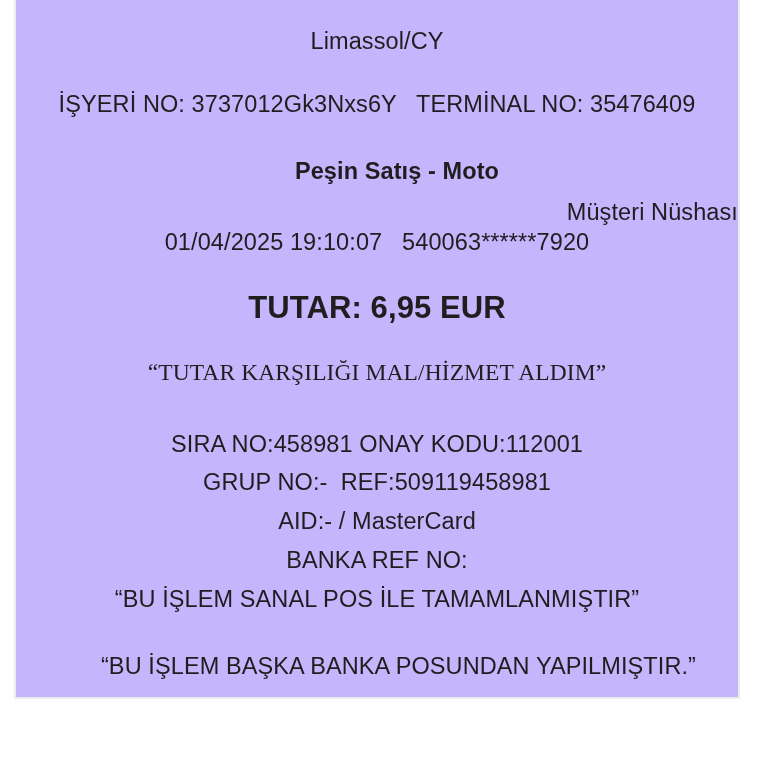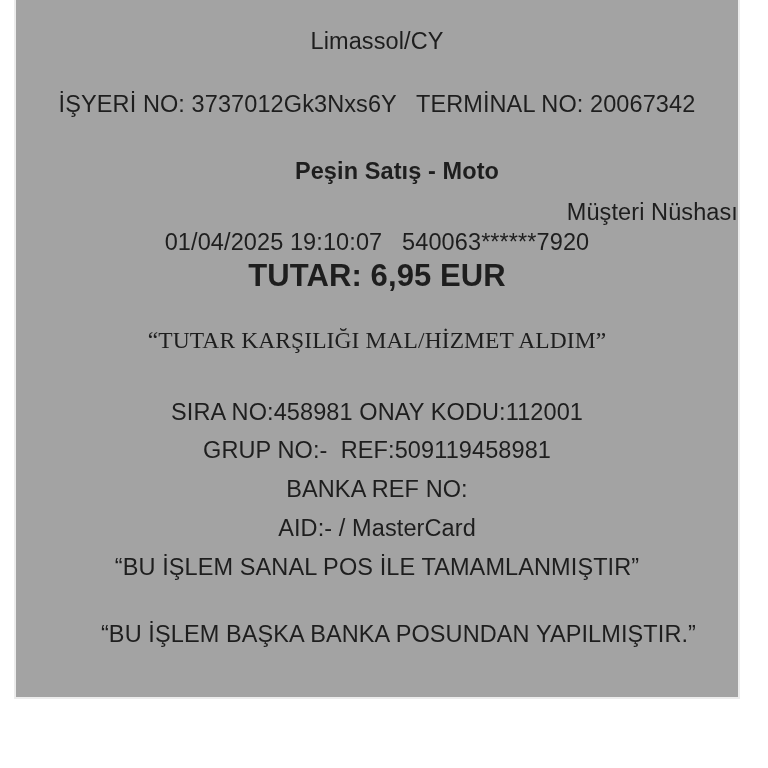--- a/index.html
+++ b/index.html
@@ -13,21 +13,21 @@
     position: relative;
     overflow: hidden;
   }
   .receipt {
     position: absolute;
     left: 14px;
     top: 0;
     width: 726px;
     height: 699px;
     box-sizing: border-box;
-    background: #a3a3a3;
+    background: #c4b5fd;
     border: 2px solid #ececec;
     border-top: none;
     text-align: center;
     overflow: hidden;
   }
   .line {
     white-space: pre;
     font-size: 23.5px;
     line-height: 30px;
     font-weight: 400;
@@ -38,39 +38,39 @@
     font-weight: 700;
     font-size: 31px;
     line-height: 38px;
   }
   
   .m1  { margin-top: 26px; }
   .m2  { margin-top: 33px; }
   .m3  { margin-top: 37px; margin-left: 40px; }
   .m4  { margin-top: 11px; text-align: right; }
   .m5  { }
-  .m6  { }
+  .m6  { margin-top: 32px; }
   .m7  { margin-top: 30px; font-family: Liberation Serif, serif; }
   .m8  { margin-top: 42px; }
   .m9  { margin-top: 8px;  }
   .m10 { margin-top: 9px;  }
   .m11 { margin-top: 9px;  }
   .m12 { margin-top: 9px;  }
   .m13 { margin-top: 37px; padding-left: 43px; }
 </style>
 </head>
 <body>
 
 <div class="receipt">
   <div class="line m1">Limassol/CY</div>
-  <div class="line m2">İŞYERİ NO: 3737012Gk3Nxs6Y   TERMİNAL NO: 20067342</div>
+  <div class="line m2">İŞYERİ NO: 3737012Gk3Nxs6Y   TERMİNAL NO: 35476409</div>
   <div class="line bold m3">Peşin Satış - Moto</div>
   <div class="line m4">Müşteri Nüshası</div>
   <div class="line m5">01/04/2025 19:10:07   540063******7920</div>
   <div class="line total m6">TUTAR: 6,95 EUR</div>
   <div class="line m7">“TUTAR KARŞILIĞI MAL/HİZMET ALDIM”</div>
   <div class="line m8">SIRA NO:458981 ONAY KODU:112001</div>
   <div class="line m9">GRUP NO:-  REF:509119458981</div>
+  <div class="line m11">AID:- / MasterCard</div>
   <div class="line m10">BANKA REF NO:</div>
-  <div class="line m11">AID:- / MasterCard</div>
   <div class="line m12">“BU İŞLEM SANAL POS İLE TAMAMLANMIŞTIR”</div>
   <div class="line m13">“BU İŞLEM BAŞKA BANKA POSUNDAN YAPILMIŞTIR.”</div>
 </div>
 
 </body></html>

